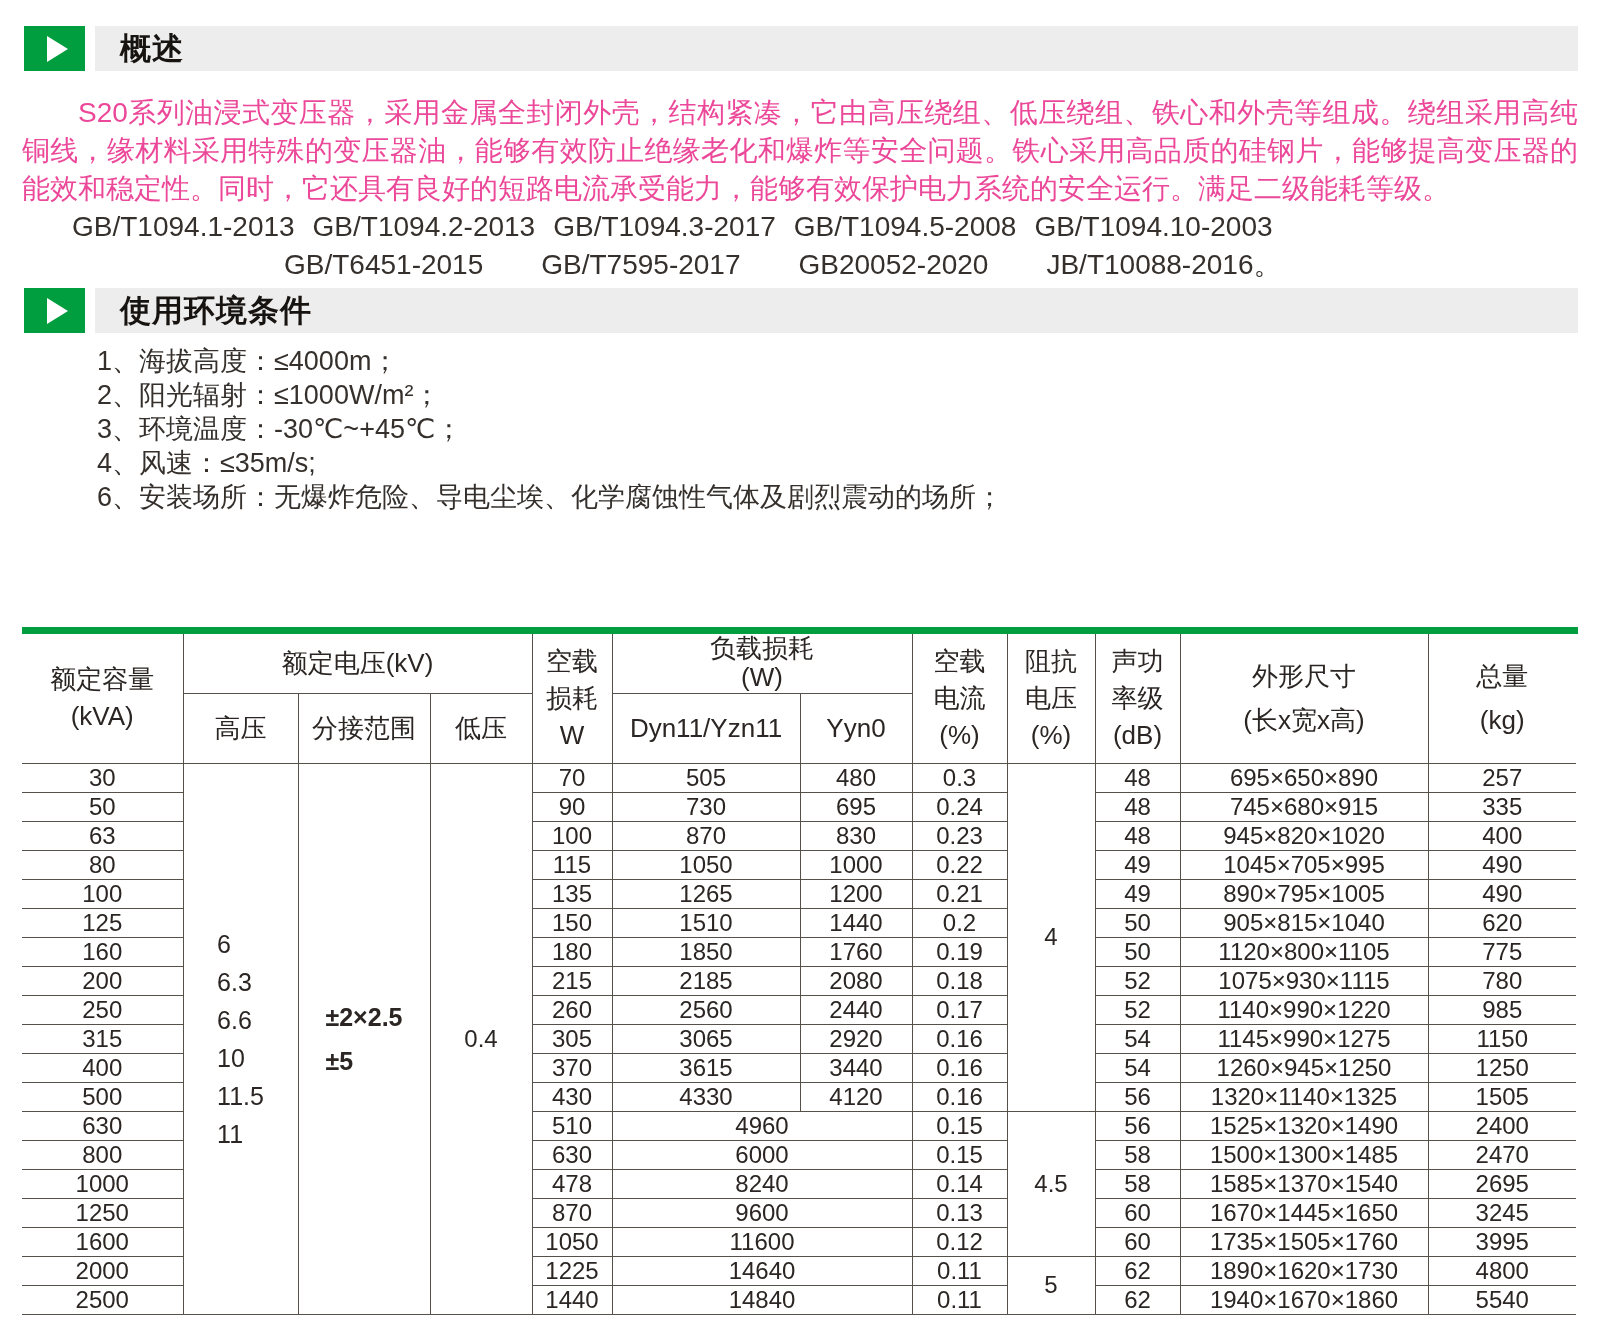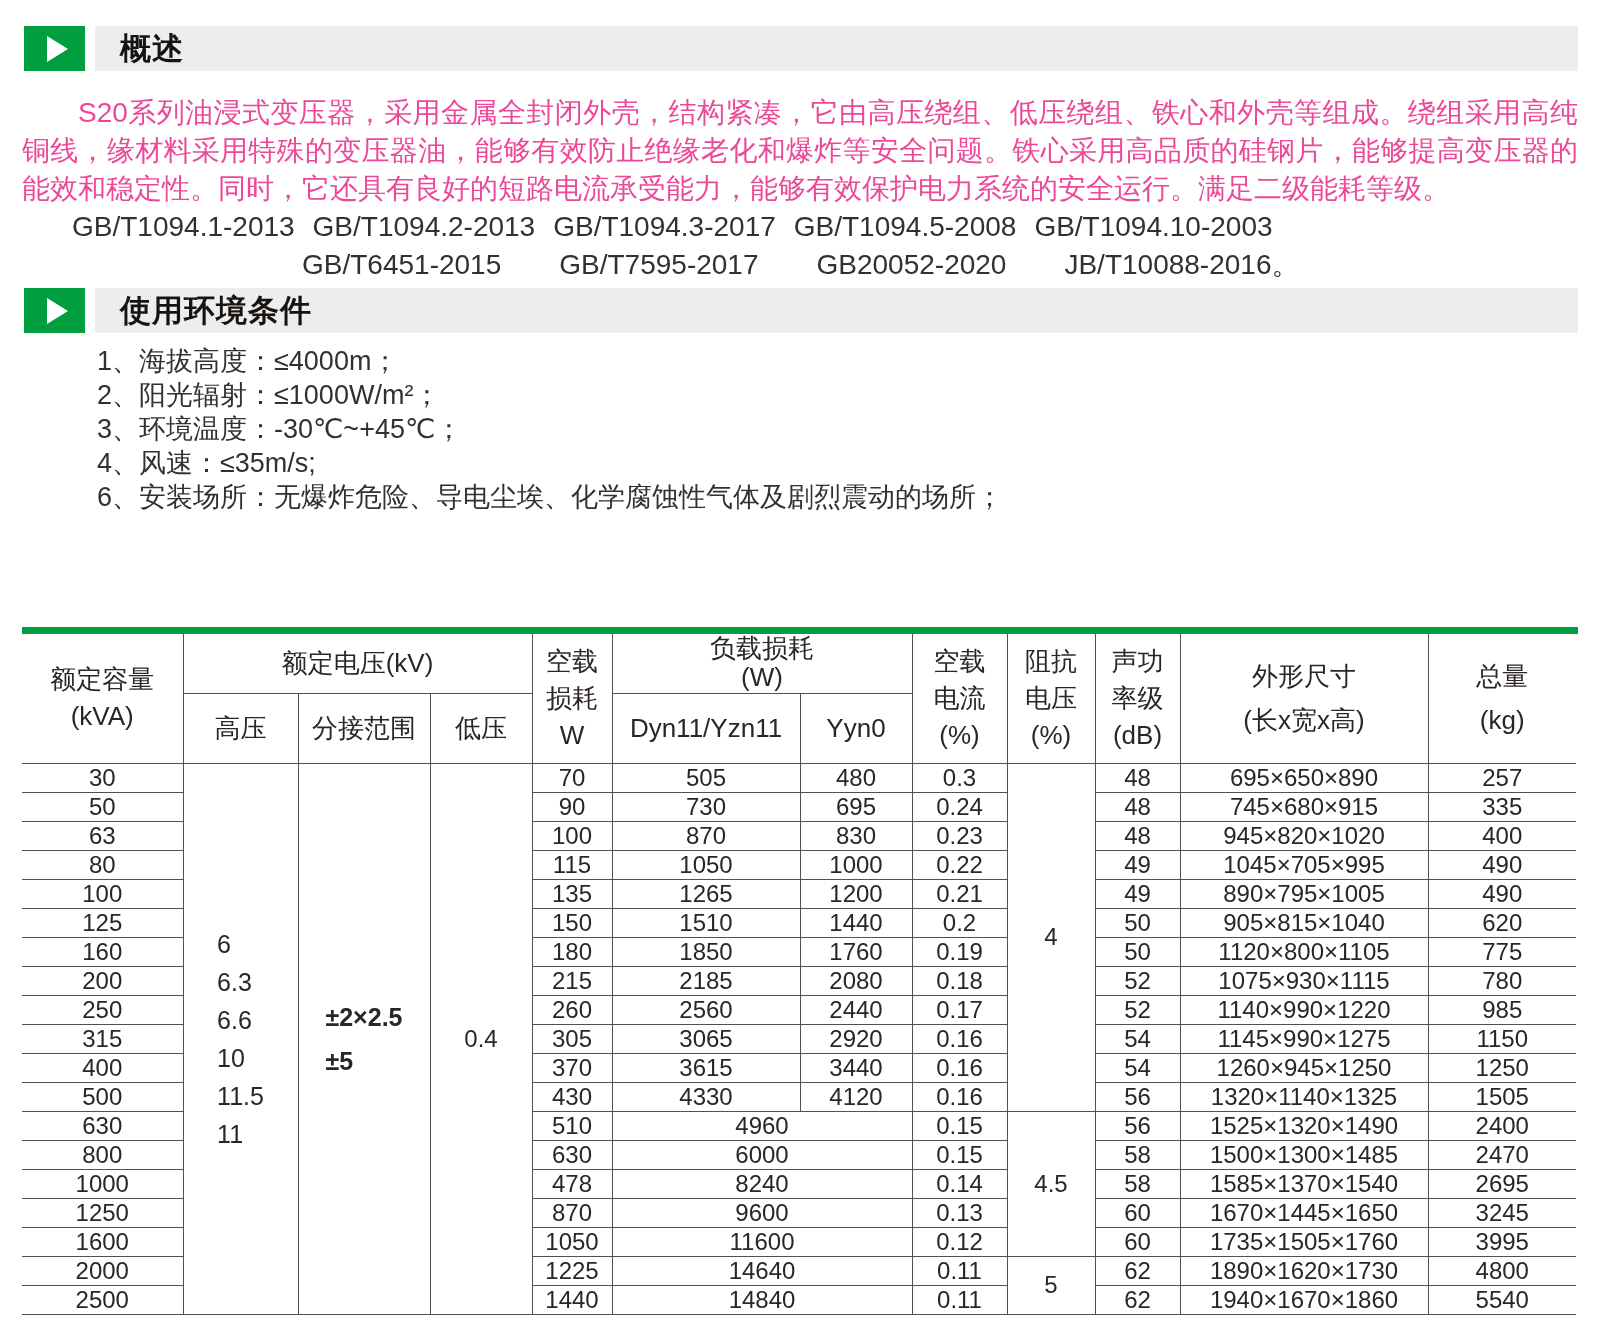--- a/index.html
+++ b/index.html
@@ -22,21 +22,21 @@
   #sec-overview { top:26px; }
   #sec-env      { top:288px; }
   #sec-params   { top:563px; }
 
   
   .para { position:absolute; left:22px; width:1556px; top:94px;
           font-size:28px; line-height:38px; text-align:justify; text-indent:56px; color:#ec4899; }
   .std-line { position:absolute; display:flex; white-space:nowrap;
               font-size:28px; line-height:38px; color:#35302c; }
   #std-line1 { left:72px;  top:208px; gap:18px; }
-  #std-line2 { left:302px; top:246px; gap:58px; }
+  #std-line2 { left:284px; top:246px; gap:58px; }
 
   
   .env-list { position:absolute; left:97px; top:344px; list-style:none;
               font-size:27px; line-height:34px; color:#35302c; }
 
   
   .rule { position:absolute; left:22px; top:627px; width:1556px; height:7px; background:var(--green); }
 
   
   table.params { position:absolute; left:22px; top:634px; width:1554px;

